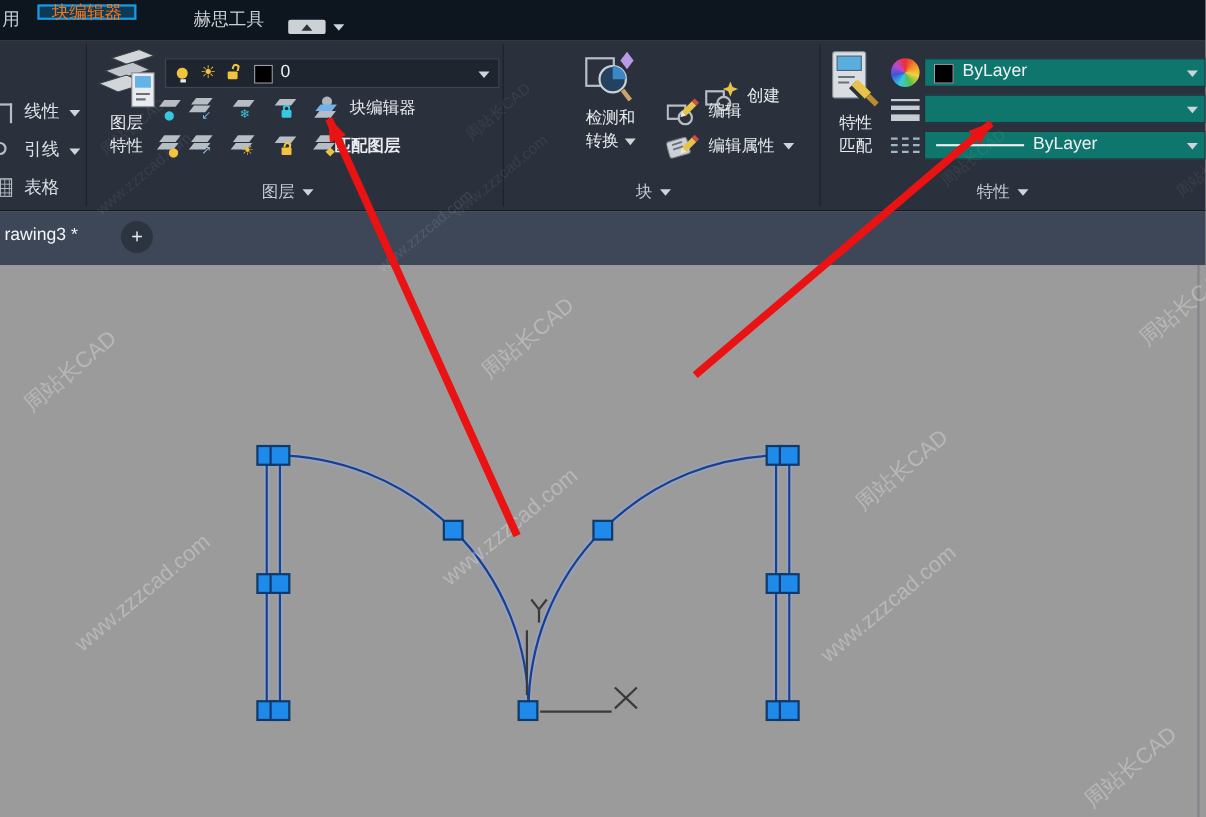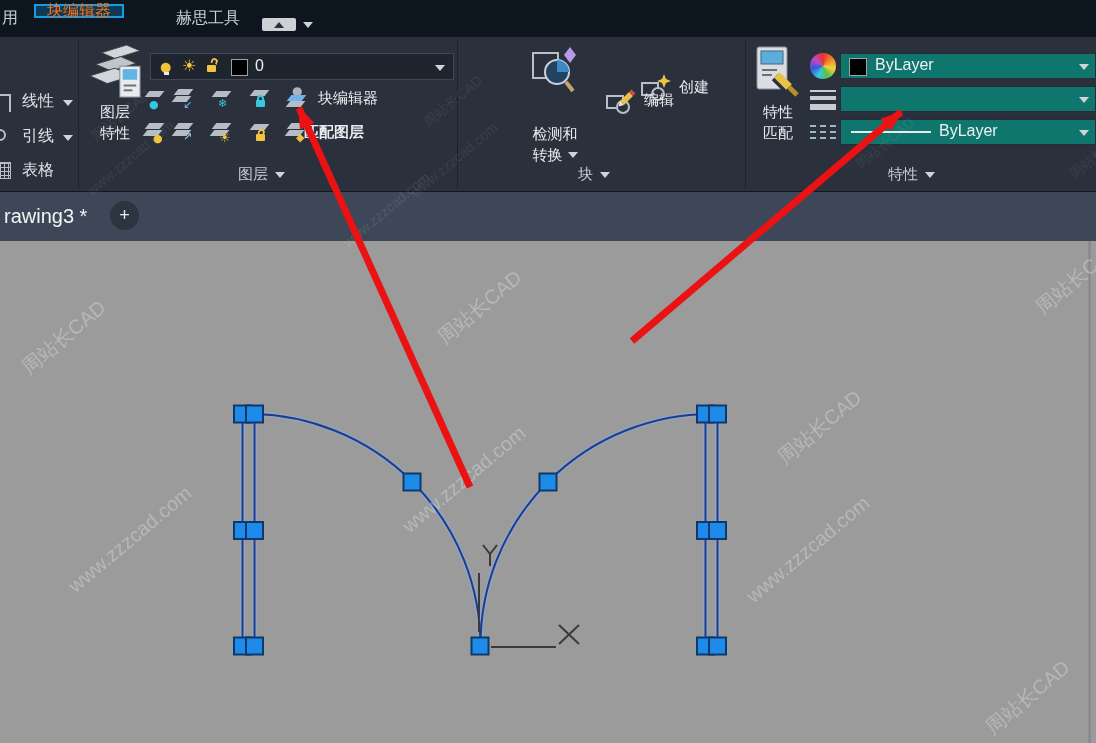--- a/index.html
+++ b/index.html
@@ -35,21 +35,21 @@
   .si{position:absolute;width:24px;height:26px;}
   .sp{position:absolute;width:15px;height:6px;background:#b7bdc5;transform:skewX(-38deg);}
   .sg{position:absolute;font-size:11px;line-height:1;font-family:"DejaVu Sans",sans-serif;}
   .lockb{position:absolute;width:9px;height:7px;border-radius:1px;}
   .locks{position:absolute;width:7px;height:6px;border:2px solid;border-bottom:none;border-radius:4px 4px 0 0;box-sizing:border-box;}
   .grid-ico{position:absolute;border:1px solid #b9bec6;
      background-image:linear-gradient(to right,#b9bec6 1px,transparent 1px),linear-gradient(to bottom,#b9bec6 1px,transparent 1px);
      background-size:4px 4px;}
   
   .filetabs{position:absolute;left:0;top:192px;width:1096px;height:49px;background:#3d4757;}
-  .filetab-name{position:absolute;left:4px;top:13px;font-size:20px;color:#f2f4f6;}
+  .filetab-name{position:absolute;left:4px;top:13px;font-size:16px;color:#f2f4f6;}
   .newtab{position:absolute;left:110px;top:9px;width:29px;height:29px;border-radius:50%;background:#2c3440;
     color:#e8eaee;font-size:18px;display:flex;align-items:center;justify-content:center;}
   
   .canvas{position:absolute;left:0;top:241px;width:1096px;height:502px;background:#9b9b9b;}
   
   .wm{position:absolute;transform:rotate(-40deg);transform-origin:left top;white-space:nowrap;pointer-events:none;font-family:"Liberation Sans","DejaVu Sans",sans-serif;}
   .wm-dark{color:rgba(255,255,255,0.07);font-size:14px;}
   .wm-tab{color:rgba(255,255,255,0.10);font-size:14px;}
   .wm-lite{color:rgba(255,255,255,0.28);font-size:20px;}
   .overlay{position:absolute;left:0;top:0;pointer-events:none;}
@@ -169,21 +169,21 @@
 
 
   <div class="bigbtn" style="left:524px;top:8px;width:62px;">
     <svg width="50" height="52" viewBox="0 0 50 52">
       <rect x="3" y="8" width="25" height="25" fill="none" stroke="#b9bfc7" stroke-width="2"></rect>
       <path d="M40 2 l6 8 -6 8 -6 -8 z" fill="#b89ae6"></path>
       <circle cx="27" cy="27" r="12" fill="#23425f" stroke="#ccd1d7" stroke-width="2"></circle>
       <path d="M27 15 A12 12 0 0 1 39 27 L27 27 Z" fill="#3c87c6"></path>
       <line x1="36" y1="37" x2="43" y2="46" stroke="#c9a36a" stroke-width="4"></line>
     </svg>
-    <span style="display:flex;align-items:center;gap:4px;margin-top:26px;">
+    <span style="display:flex;align-items:center;gap:4px;">
       <span>检测和</span>
     </span>
     <span style="display:flex;align-items:center;gap:5px;">
       <span>转换</span>
       <span class="caret" style="position:static;"></span>
     </span>
   </div>
 
   <div class="rowbtn" style="left:641px;top:17px;margin-top:20px;">
     <svg width="30" height="27" viewBox="0 0 30 27">
@@ -198,20 +198,32 @@
     <svg width="30" height="27" viewBox="0 0 30 27">
       <rect x="1" y="9" width="16" height="12" fill="none" stroke="#b9bfc7" stroke-width="2"></rect>
       <circle cx="17" cy="20" r="6" fill="#2a313c" stroke="#b9bfc7" stroke-width="2"></circle>
       <path d="M14 14 l9 -9 4 4 -9 9 z" fill="#e8c34a"></path>
       <path d="M23 5 l2.5 -2.5 4 4 -2.5 2.5 z" fill="#d84848"></path>
       <path d="M14 14 l-1.5 5.5 5.5 -1.5 z" fill="#efe7cd"></path>
     </svg>
     <span>编辑</span>
   </div>
 
+  <div class="rowbtn" style="left:606px;top:81px;">
+    <svg width="30" height="29" viewBox="0 0 30 29">
+      <rect x="1" y="9" width="19" height="15" rx="2" transform="rotate(-16 10 16)" fill="#ccd1d7" stroke="#82888f"></rect>
+      <line x1="5" y1="14" x2="14" y2="11" stroke="#6a7078" stroke-width="1.6"></line>
+      <line x1="6" y1="18" x2="15" y2="15" stroke="#6a7078" stroke-width="1.6"></line>
+      <path d="M14 16 l9 -9 4 4 -9 9 z" fill="#e8c34a"></path>
+      <path d="M23 7 l2.5 -2.5 4 4 -2.5 2.5 z" fill="#d84848"></path>
+      <path d="M14 16 l-1.5 5.5 5.5 -1.5 z" fill="#efe7cd"></path>
+    </svg>
+    <span>编辑属性</span>
+    <span class="caret" style="position:static;"></span>
+  </div>
 
   <div class="panel-label" style="left:578px;top:128px;">
     <span>块</span>
     <span class="tri-down-light"></span>
   </div>
 
   <div class="bigbtn" style="left:750px;top:8px;width:56px;">
     <svg width="46" height="56" viewBox="0 0 46 56">
       <rect x="2" y="2" width="30" height="42" rx="2" fill="#dadee2" stroke="#8a9098"></rect>
       <rect x="6" y="6" width="22" height="13" fill="#5aaede" stroke="#46647a"></rect>

